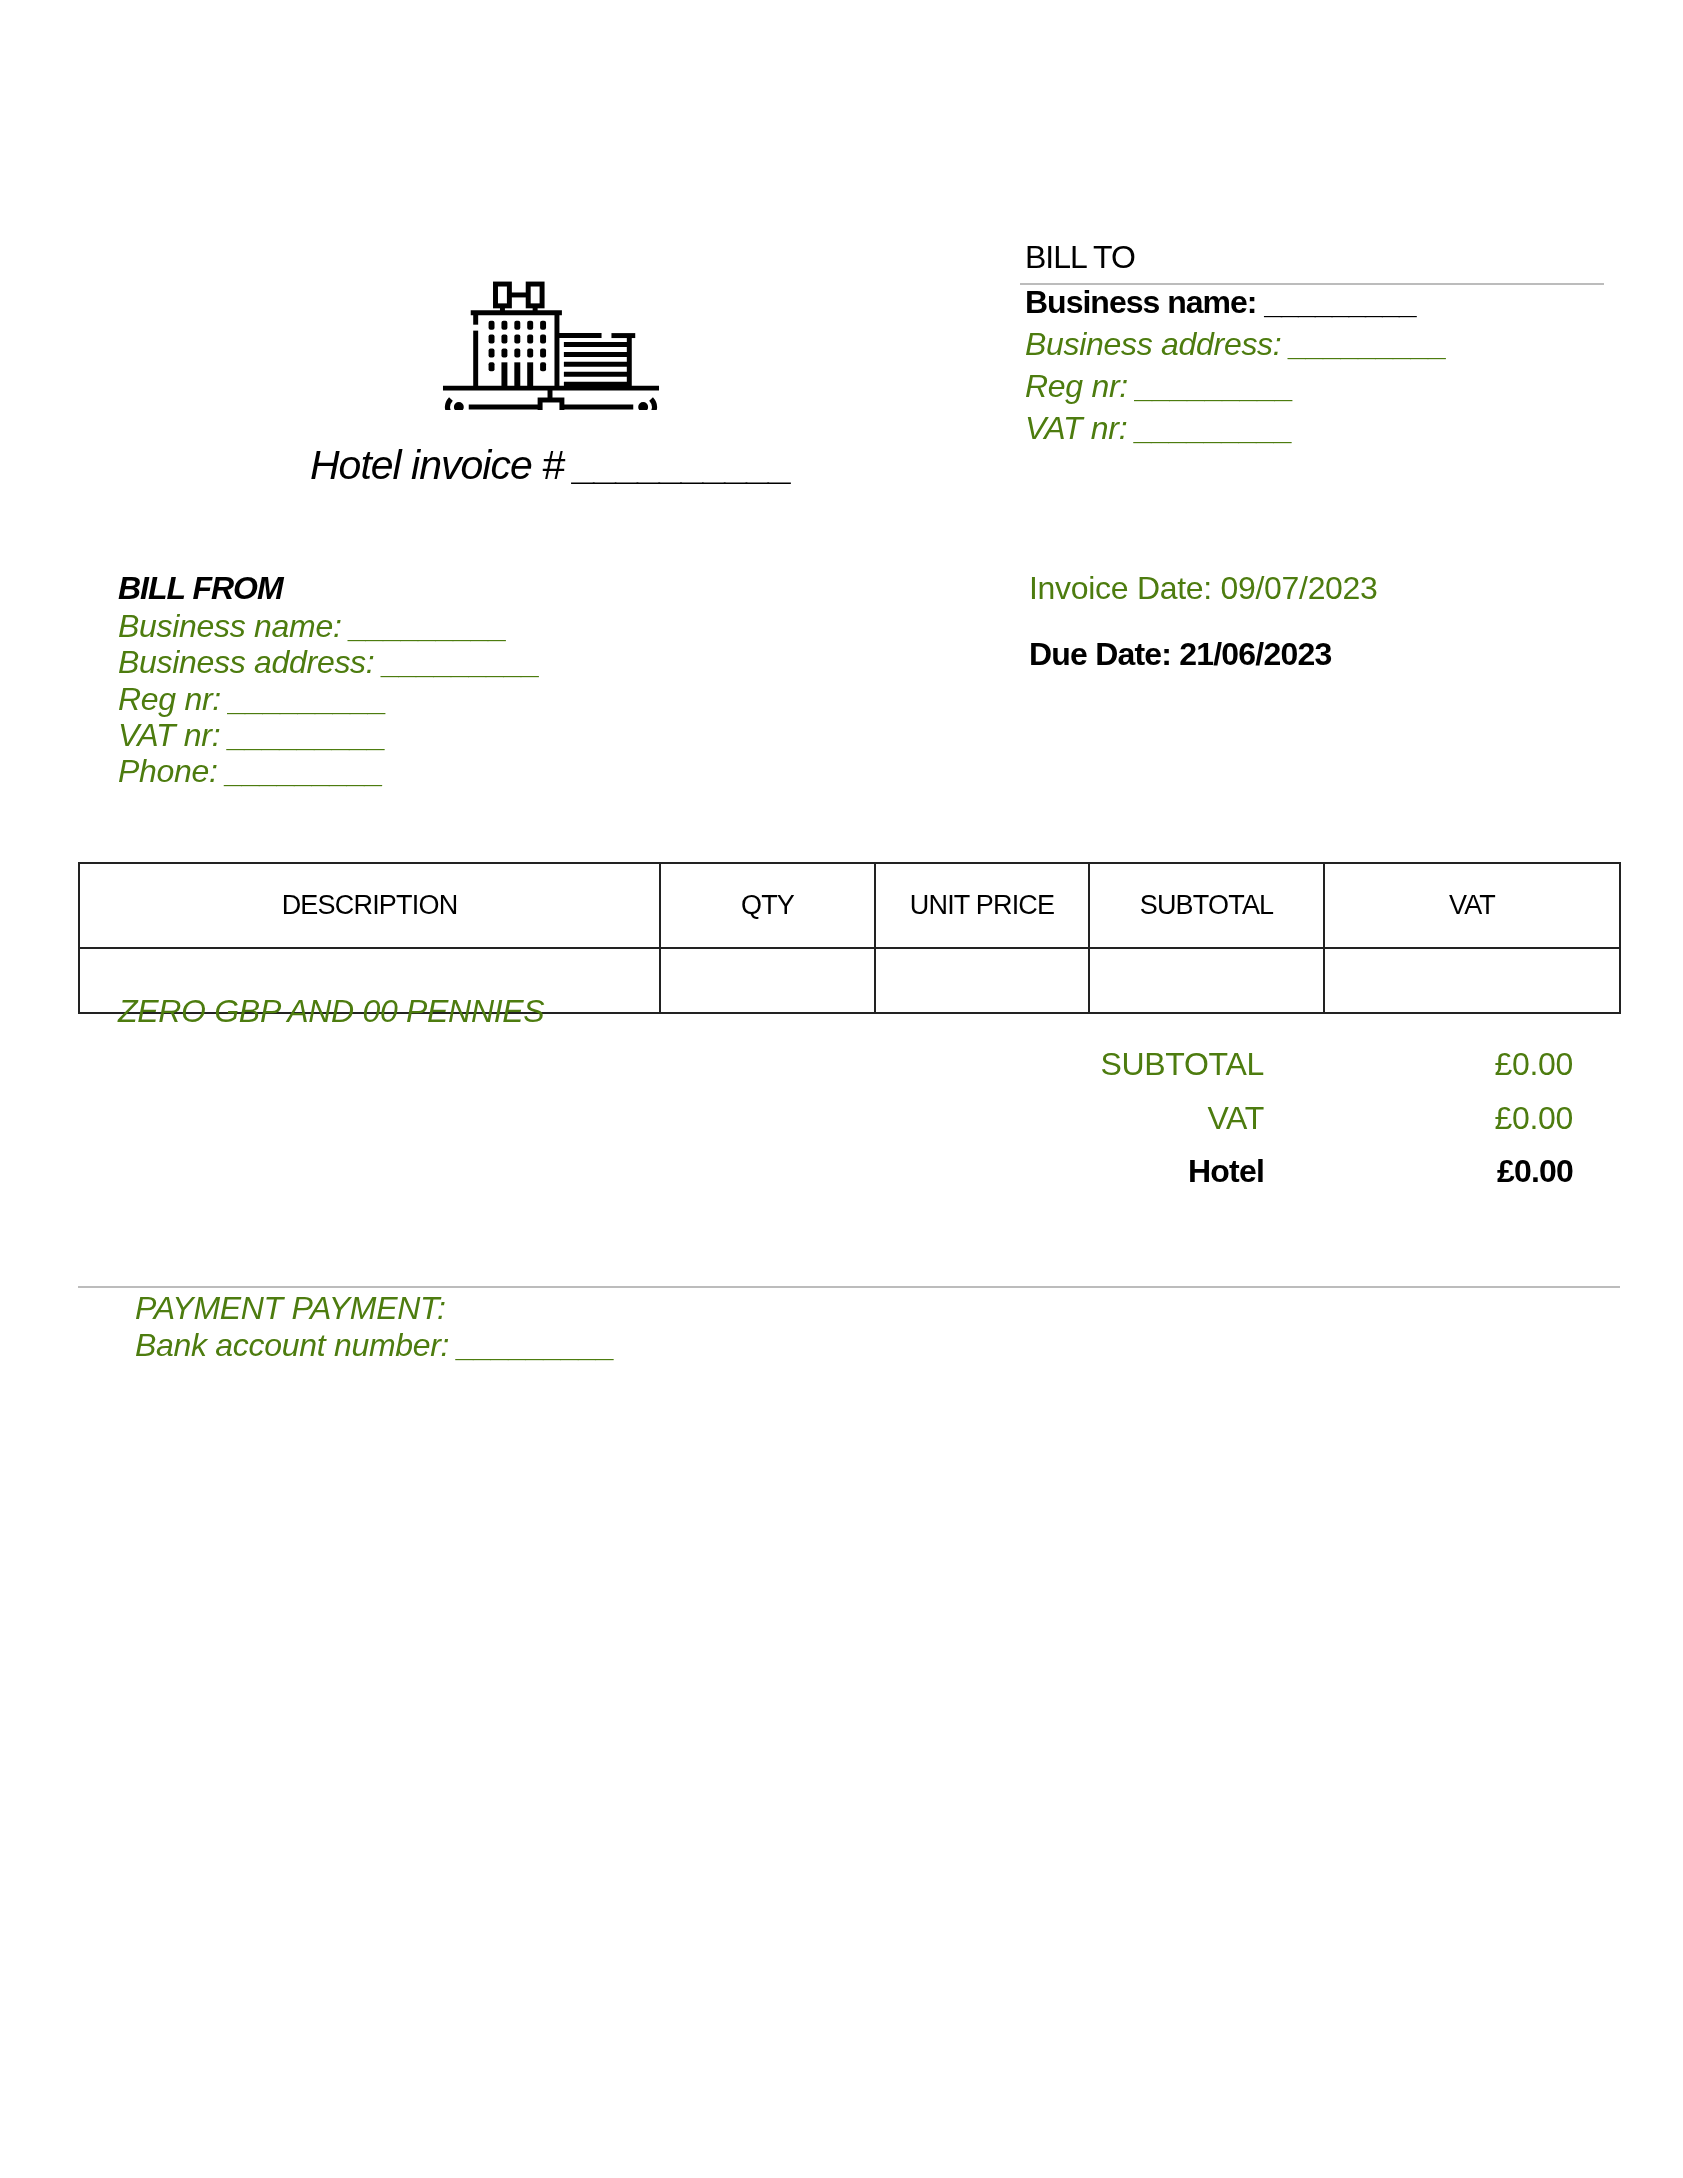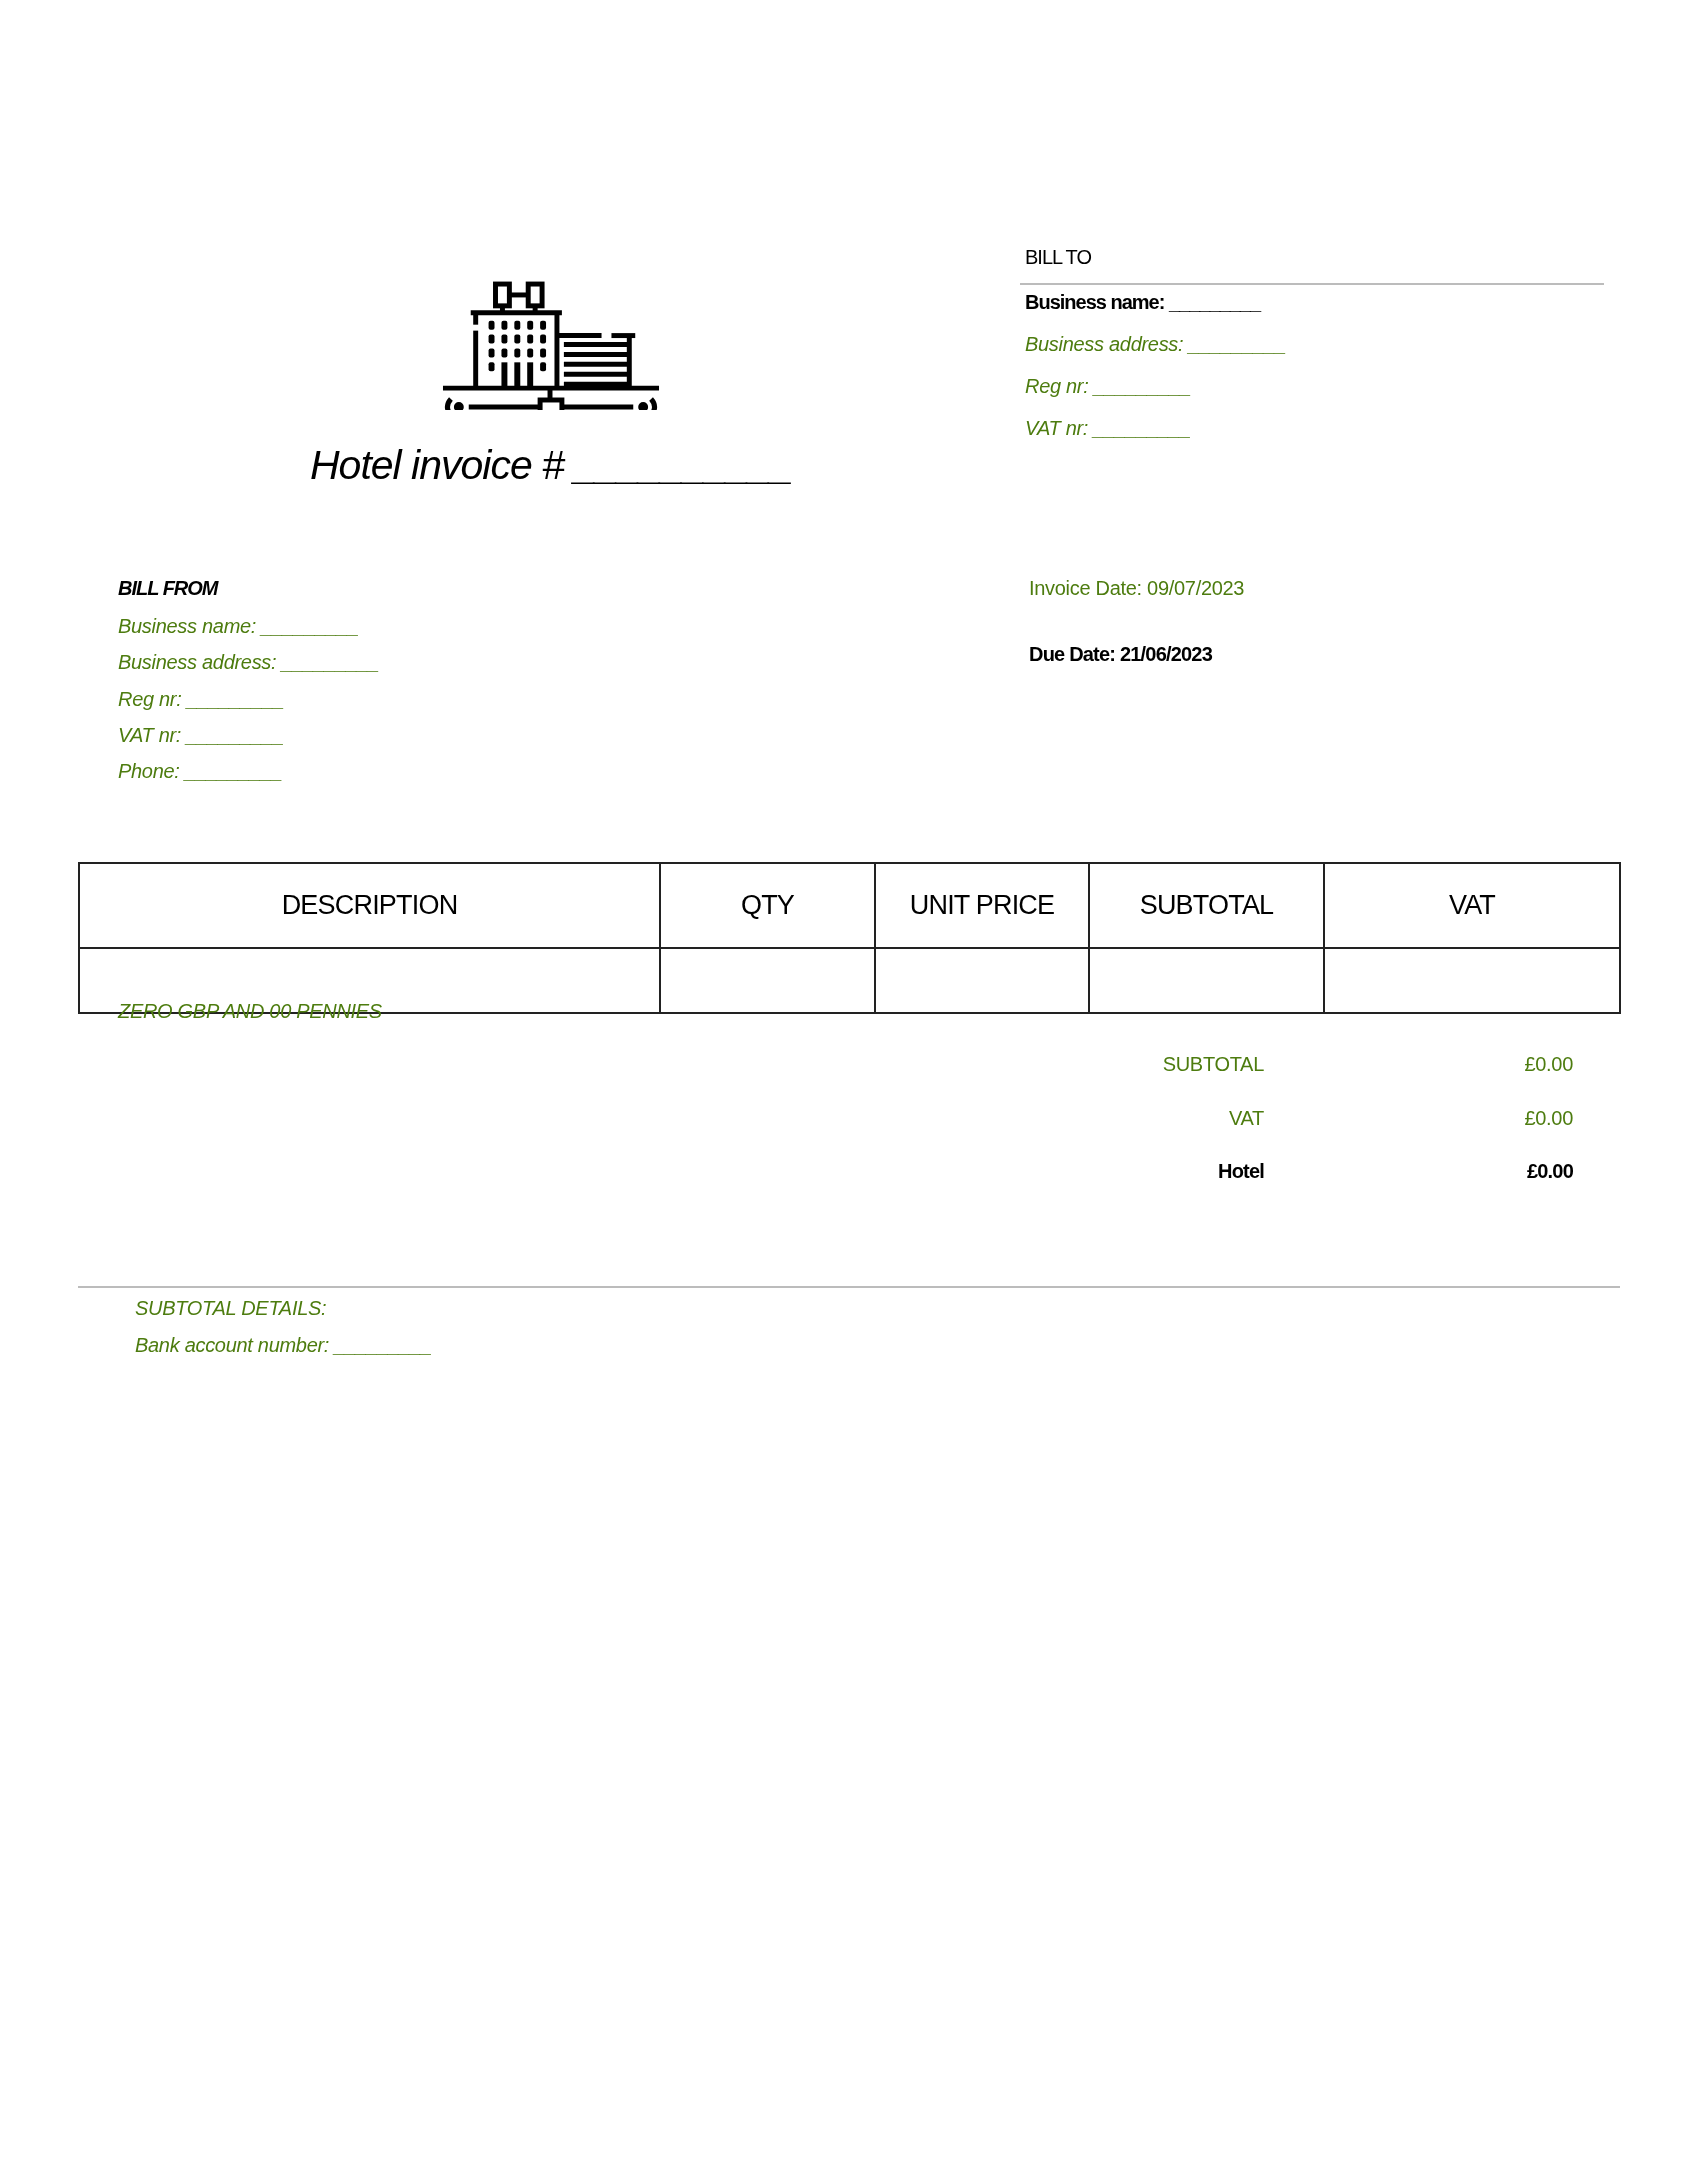--- a/index.html
+++ b/index.html
@@ -1,21 +1,21 @@
 <!DOCTYPE html>
 <html><head>
 <meta charset="utf-8">
 <style>
   html, body { margin: 0; padding: 0; background: #ffffff; }
   body {
     width: 1683px; height: 2178px; position: relative; overflow: hidden;
     font-family: "Liberation Sans", "DejaVu Sans", sans-serif; color: #000;
   }
   .abs { position: absolute; white-space: nowrap; }
-  .txt { font-size: 20px; line-height: 34px; letter-spacing: -0.3px; }
+  .txt { font-size: 32px; line-height: 34px; letter-spacing: -0.3px; }
   .it { font-style: italic; }
   .bold { font-weight: bold; }
   .light { color: #4d7c0f; }
 
   
   #logo { left: 441px; top: 279px; width: 220px; height: 131px; }
 
   
   #title { left: 310px; top: 440px; font-size: 41px; line-height: 51px; font-style: italic; letter-spacing: -1px; }
 
@@ -176,15 +176,15 @@
 <div id="amount-words" class="abs txt it light">ZERO GBP AND 00 PENNIES</div>
 
 <div id="sub-label" class="abs txt light tot-label">SUBTOTAL</div>
 <div id="sub-val" class="abs txt light tot-val">£0.00</div>
 <div id="vat-label" class="abs txt light tot-label">VAT</div>
 <div id="vat-val" class="abs txt light tot-val">£0.00</div>
 <div id="total-label" class="abs txt bold tot-label" style="letter-spacing:-0.8px;">Hotel</div>
 <div id="total-val" class="abs txt bold tot-val" style="letter-spacing:-0.8px;">£0.00</div>
 
 <div id="pay-line" class="abs"></div>
-<div id="pay-head" class="abs txt it light">SUBTOTAL DETAILS:</div>
+<div id="pay-head" class="abs txt it light">PAYMENT PAYMENT:</div>
 <div id="pay-bank" class="abs txt it light">Bank account number: _________</div>
 
 
 </body></html>

